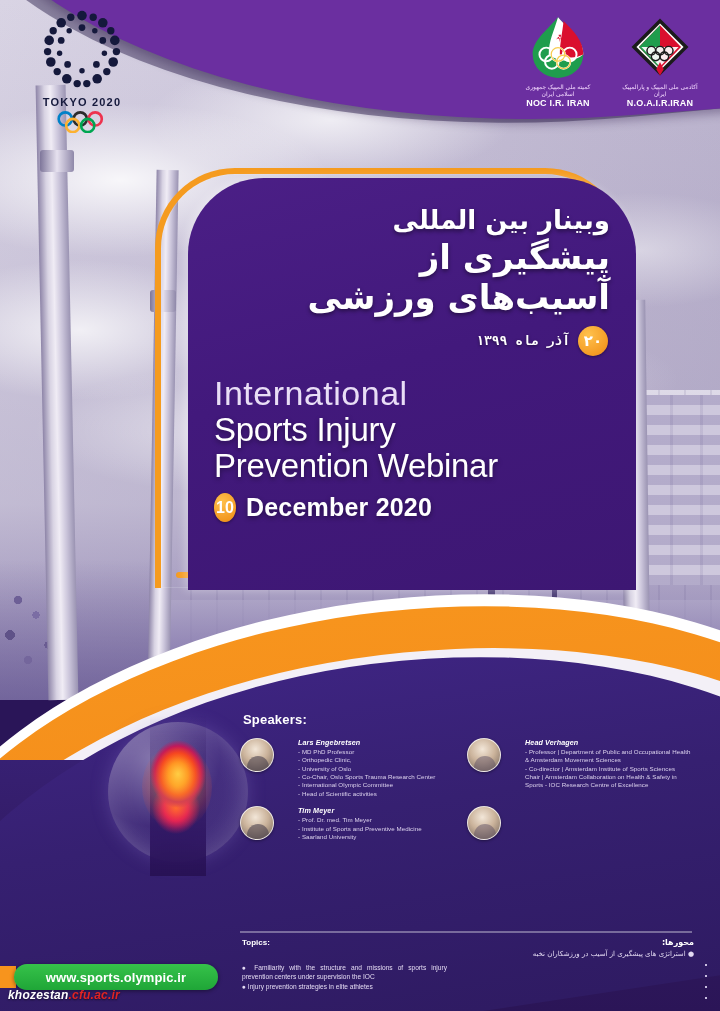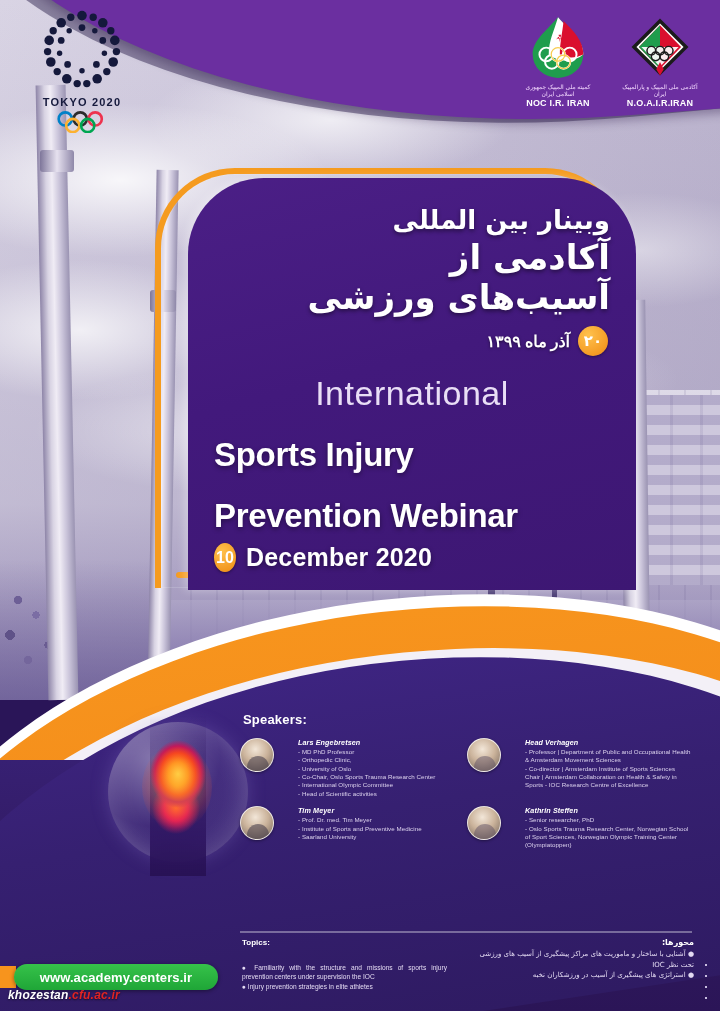--- a/index.html
+++ b/index.html
@@ -147,33 +147,32 @@
     gap: 8px; margin-top: 8px; padding-right: 2px;
   }
   .fa-badge {
     width: 30px; height: 30px; border-radius: 50%;
     background: radial-gradient(circle at 35% 30%, #ffc14d, #ef8b12);
     color: #fff; font-family: "DejaVu Sans", sans-serif; font-weight: bold;
     font-size: 15px; display: flex; align-items: center; justify-content: center;
     box-shadow: 0 1px 3px rgba(0,0,0,.4);
   }
   .fa-date-text {
-    color: #ffffff; font-family: Liberation Serif, serif;
-    font-size: 16px; font-weight: bold; text-shadow: 0 1px 3px rgba(0,0,0,.5);
+    color: #ffffff; font-family: Liberation Mono, monospace;
+    font-size: 13px; font-weight: bold; text-shadow: 0 1px 3px rgba(0,0,0,.5);
   }
 
   .en-title { margin-top: 20px; color: #fff; }
   .en-l1 {
     font-size: 34px; font-weight: 300; letter-spacing: .5px;
-    color: #e9def6; line-height: 1.05; text-align: center;
+    color: #e9def6; line-height: 1.05;
   }
   .en-l2, .en-l3 {
-    font-size: 33px; font-weight: bold; letter-spacing: -.3px; line-height: 1.1;
+    font-size: 33px; font-weight: normal; letter-spacing: -.3px; line-height: 1.1;
     text-shadow: 0 2px 5px rgba(0,0,0,.4);
-    margin-top: 25px;
   }
   .en-date-row { display: flex; align-items: center; gap: 10px; margin-top: 9px; }
   .en-badge {
     width: 22px; height: 29px; border-radius: 50%;
     background: radial-gradient(circle at 35% 30%, #ffc14d, #ee8a10);
     color: #fff; font-size: 16px; font-weight: bold;
     display: flex; align-items: center; justify-content: center;
     box-shadow: 0 1px 3px rgba(0,0,0,.4);
   }
   .en-date-text {
@@ -421,21 +420,21 @@
     </div>
   </div>
 
   <div class="arc-outline"></div>
   <div class="arc-foot"></div>
 
   <div class="title-card">
     <div class="inner">
       <div class="fa-title">
         <div class="fa-line1">وبینار بین المللی</div>
-        <div class="fa-line2">آکادمی از</div>
+        <div class="fa-line2">پیشگیری از</div>
         <div class="fa-line3">آسیب‌های ورزشی</div>
       </div>
       <div class="fa-date-row">
         <div class="fa-badge">۲۰</div>
         <div class="fa-date-text">آذر ماه ۱۳۹۹</div>
       </div>
 
       <div class="en-title">
         <div class="en-l1">International</div>
         <div class="en-l2">Sports Injury</div>
@@ -489,53 +488,45 @@
       <div class="sp-text">
         <div class="sp-name">Tim Meyer</div>
         <div class="sp-line">- Prof. Dr. med. Tim Meyer</div>
         <div class="sp-line">- Institute of Sports and Preventive Medicine</div>
         <div class="sp-line">- Saarland University</div>
       </div>
     </div>
 
     <div class="speaker">
       <div class="avatar f"></div>
-      <div class="sp-text">
-        <div class="sp-name">Kathrin Steffen</div>
-        <div class="sp-line">- Senior researcher, PhD</div>
-        <div class="sp-line">- Oslo Sports Trauma Research Center, Norwegian School of Sport Sciences, Norwegian Olympic Training Center (Olympiatoppen)</div>
-      </div>
     </div>
 
   </div>
 
   <div class="topics-rule"></div>
 
   <div class="topics-en">
     <div class="topics-head">Topics:</div>
     <div class="topic-item">
       ● <span>Familiarity with the structure and missions of sports injury prevention centers under supervision the IOC</span>
     </div>
     <div class="topic-item">
       ● <span>Injury prevention strategies in elite athletes</span>
     </div>
   </div>
 
   <div class="topics-fa">
     <div class="topics-head-fa">محورها:</div>
     <div class="topic-item-fa">
-      ● <span>آشنایی با ساختار و ماموریت های مراکز پیشگیری از آسیب های ورزشی تحت نظر IOC</span>
-    </div>
-    <div class="topic-item-fa">
       ● <span>استراتژی های پیشگیری از آسیب در ورزشکاران نخبه</span>
     </div>
   </div>
 
   <div class="url-tab"></div>
   <div class="url-bar">
-    <span class="url-text">www.academy.centers.ir</span>
+    <span class="url-text">www.sports.olympic.ir</span>
   </div>
   <div class="watermark">
     <span>khozestan</span><span class="red">.cfu.ac.ir</span>
   </div>
   <div class="dots"></div>
 
 </div>
 
 </body></html>

